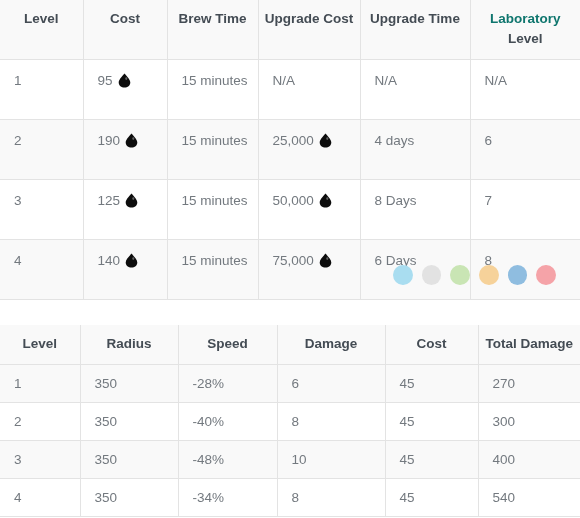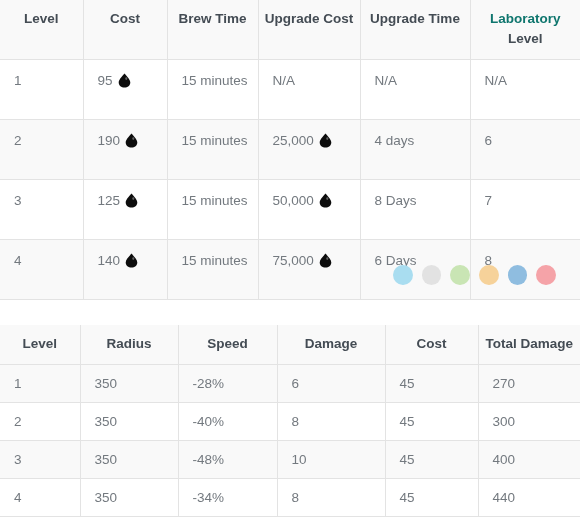--- a/index.html
+++ b/index.html
@@ -296,21 +296,21 @@
         <td>10</td>
         <td>45</td>
         <td>400</td>
       </tr>
       <tr>
         <td>4</td>
         <td>350</td>
         <td>-34%</td>
         <td>8</td>
         <td>45</td>
-        <td>440</td>
+        <td>540</td>
       </tr>
     </tbody>
   </table>
 
   <div class="watermark">
     <div class="wm-dots">
       <i style="background: rgb(169, 221, 240);"></i>
       <i style="background: rgb(226, 226, 226);"></i>
       <i style="background: rgb(201, 229, 180);"></i>
       <i style="background: rgb(246, 210, 154);"></i>

